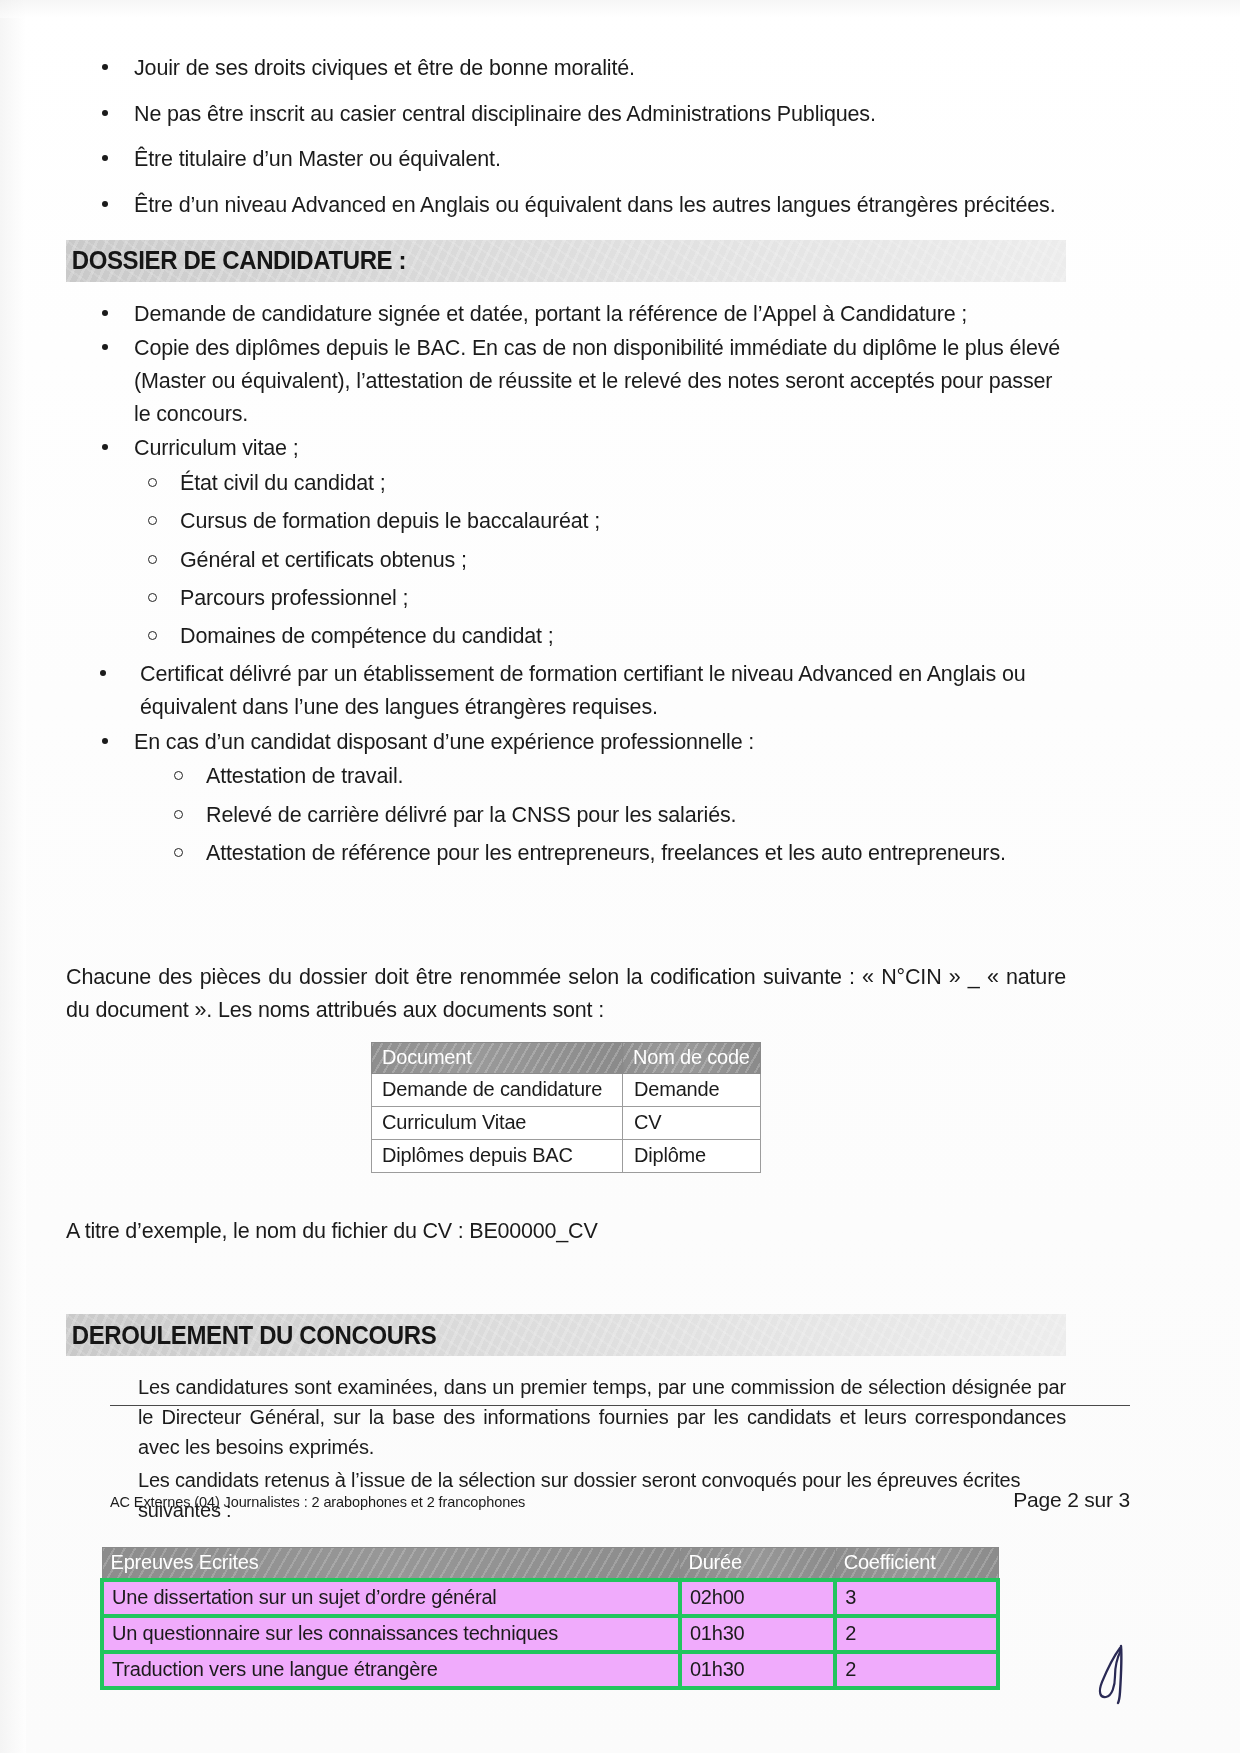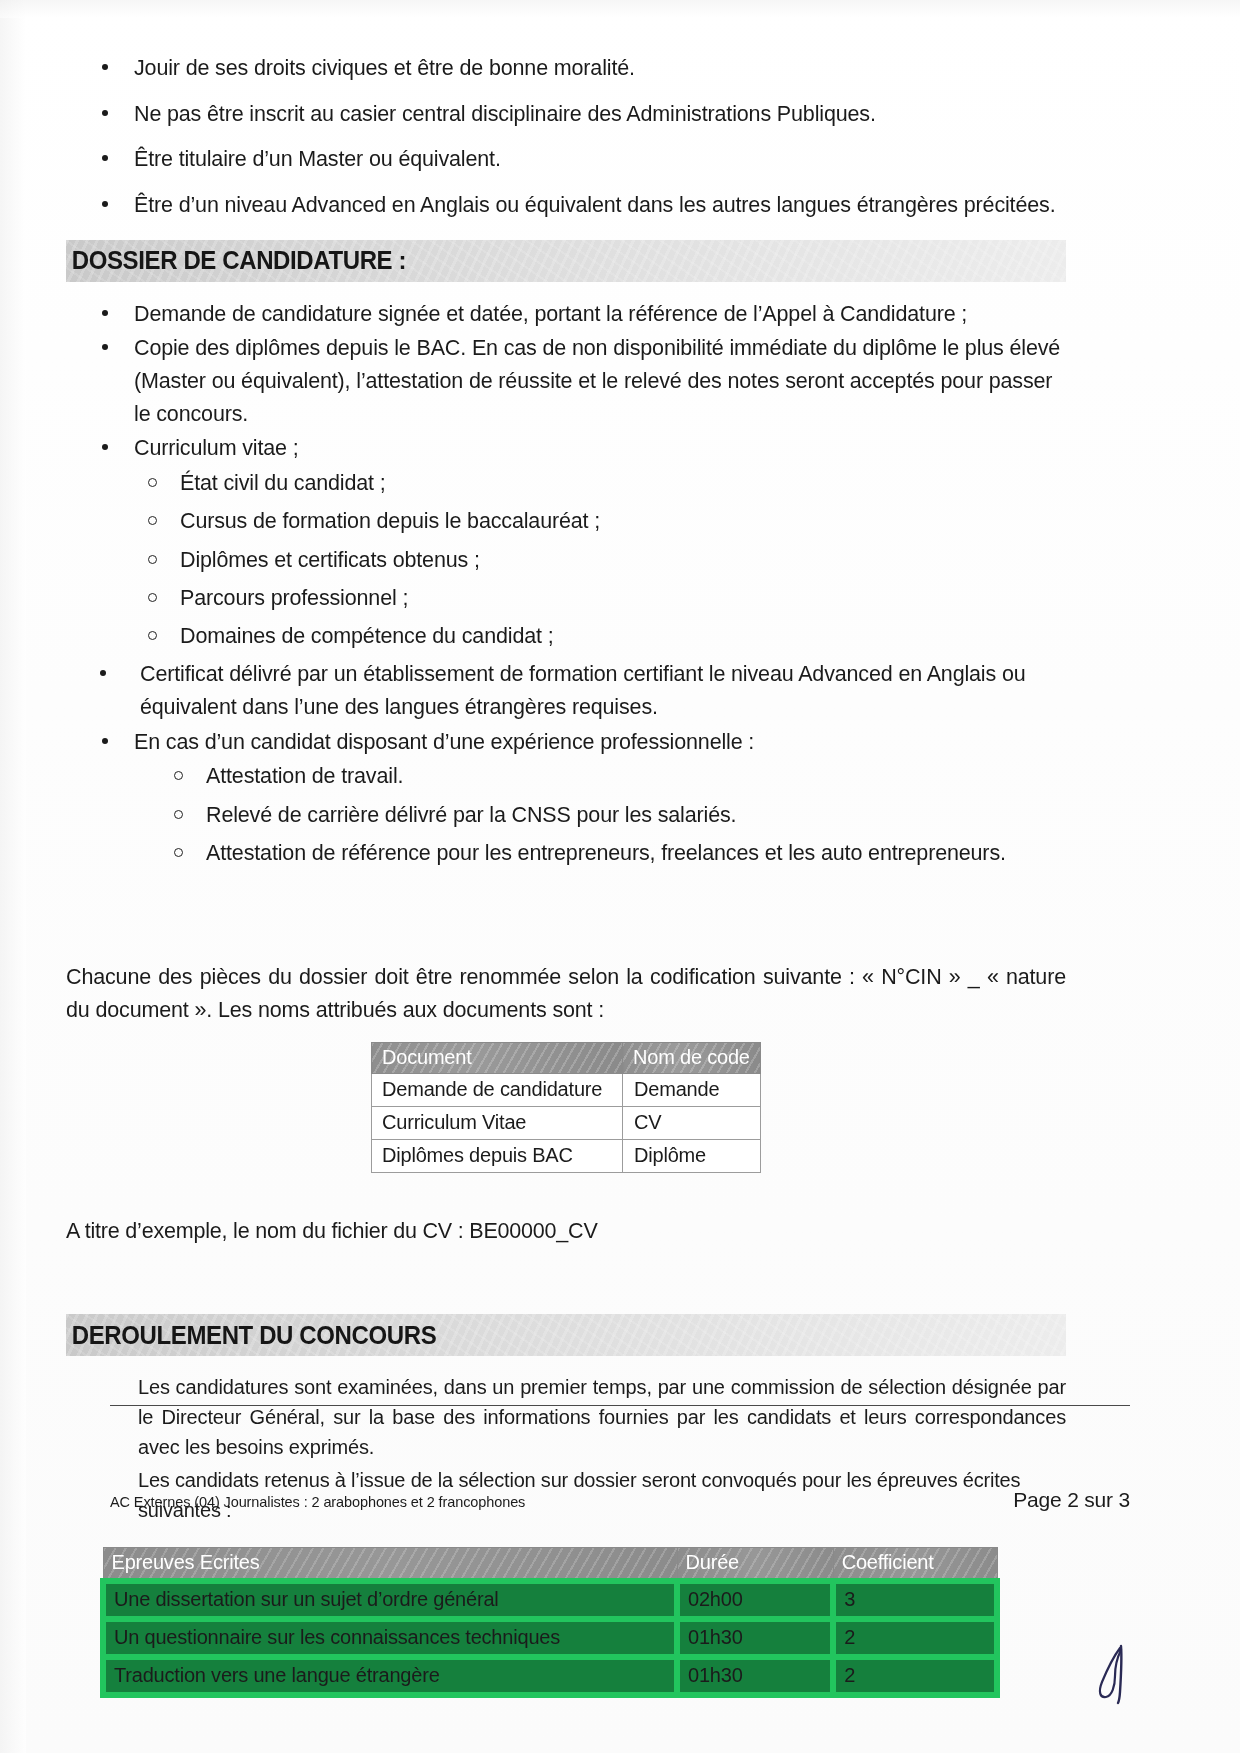--- a/index.html
+++ b/index.html
@@ -198,23 +198,23 @@
     text-align: left;
     position: relative;
   }
   table.examtable th .thn {
     position: absolute; inset: 0;
     background: repeating-linear-gradient(120deg, rgba(255,255,255,.18) 0 2px, rgba(0,0,0,0) 2px 9px);
     pointer-events: none;
   }
   table.examtable th.center, table.examtable td.center { text-align: left; margin-left: 17px; }
   table.examtable td {
-    border: 6px solid #22c55e;
+    border: 4px solid #22c55e;
     padding: 4px 6px 5px 8px;
-    background: #15803d;
+    background: #f0abfc;
   }
   .col-ep { width: 600px; }
   .col-du { width: 145px; }
   .col-co { width: 150px; }
 
   
   .footer-rule {
     position: absolute;
     left: 110px;
     right: 110px;
@@ -305,21 +305,21 @@
     <li class="b2">
       <span class="circ"></span>
       <span>État civil du candidat ;</span>
     </li>
     <li class="b2">
       <span class="circ"></span>
       <span>Cursus de formation depuis le baccalauréat ;</span>
     </li>
     <li class="b2">
       <span class="circ"></span>
-      <span>Diplômes et certificats obtenus ;</span>
+      <span>Général et certificats obtenus ;</span>
     </li>
     <li class="b2">
       <span class="circ"></span>
       <span>Parcours professionnel ;</span>
     </li>
     <li class="b2">
       <span class="circ"></span>
       <span>Domaines de compétence du candidat ;</span>
     </li>
   </ul>

